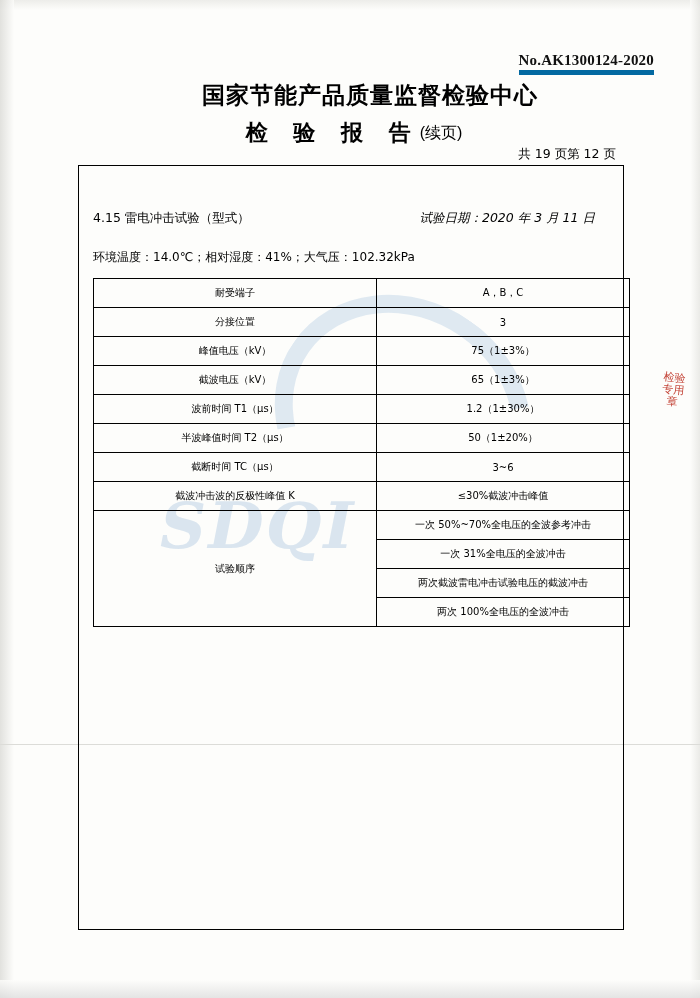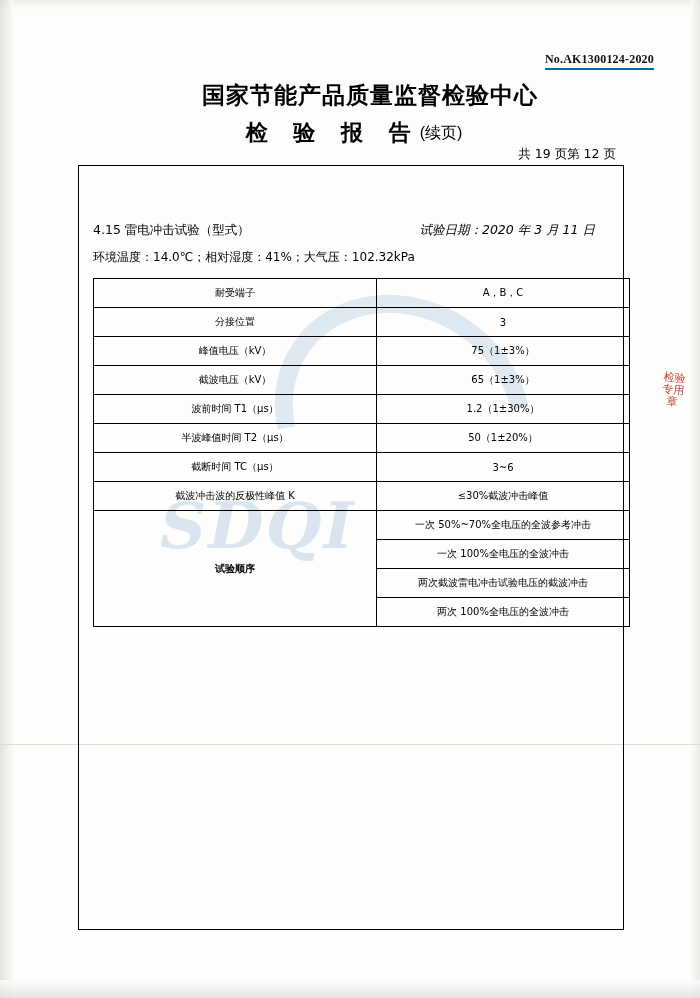--- a/index.html
+++ b/index.html
@@ -51,24 +51,24 @@
     background: #dcdcd8;
   }
 
   
   .report-no {
     position: absolute;
     right: 46px;
     top: 52px;
     font-family: "Liberation Serif", serif;
     font-weight: bold;
-    font-size: 12px;
+    font-size: 15px;
     color: #111;
     letter-spacing: .2px;
-    border-bottom: 2px solid #0369a1;
+    border-bottom: 5px solid #0369a1;
     padding-bottom: 1px;
     text-align: center;
   }
   .title-main {
     position: absolute;
     left: 0; right: 0;
     top: 80px;
     text-align: center;
     font-family: "DejaVu Serif", "Liberation Serif", serif;
     font-weight: bold;
@@ -162,21 +162,21 @@
     left: 78px;
     top: 165px;
     width: 546px;
     height: 765px;
     border: 1.6px solid #000;
     box-sizing: border-box;
   }
   .meta-row {
     position: absolute;
     left: 0; right: 0;
-    top: 56px;
+    top: 44px;
     padding: 0 14px;
     box-sizing: border-box;
     font-size: 12.5px;
     color: #000;
     display: flex;
     justify-content: space-between;
     align-items: baseline;
   }
   .meta-left { white-space: nowrap; }
   .meta-right { white-space: nowrap; padding-right: 14px; font-style: italic; }
@@ -204,21 +204,21 @@
   table.data td {
     border: 1px solid #000;
     text-align: center;
     height: 26px;
     padding: 1px 4px;
     vertical-align: middle;
     background: transparent;
   }
   td.label { width: 274px; }
   td.value { width: 244px; }
-  td.seq-label { font-weight: bold; }
+  td.seq-label { font-weight: normal; }
   .seq-item { height: 29px; }
 
   .nowrap { white-space: nowrap; }
 </style>
 </head>
 <body>
 
 <div class="page">
 
   <div class="edge-top"></div>
@@ -287,21 +287,21 @@
         </tr>
         <tr>
           <td class="label nowrap">截波冲击波的反极性峰值 K</td>
           <td class="value nowrap">≤30%截波冲击峰值</td>
         </tr>
         <tr>
           <td class="label seq-label" rowspan="4">试验顺序</td>
           <td class="value seq-item nowrap">一次 50%~70%全电压的全波参考冲击</td>
         </tr>
         <tr>
-          <td class="value seq-item nowrap">一次 100%全电压的全波冲击</td>
+          <td class="value seq-item nowrap">一次 31%全电压的全波冲击</td>
         </tr>
         <tr>
           <td class="value seq-item nowrap">两次截波雷电冲击试验电压的截波冲击</td>
         </tr>
         <tr>
           <td class="value seq-item nowrap">两次 100%全电压的全波冲击</td>
         </tr>
       </tbody>
     </table>
 

